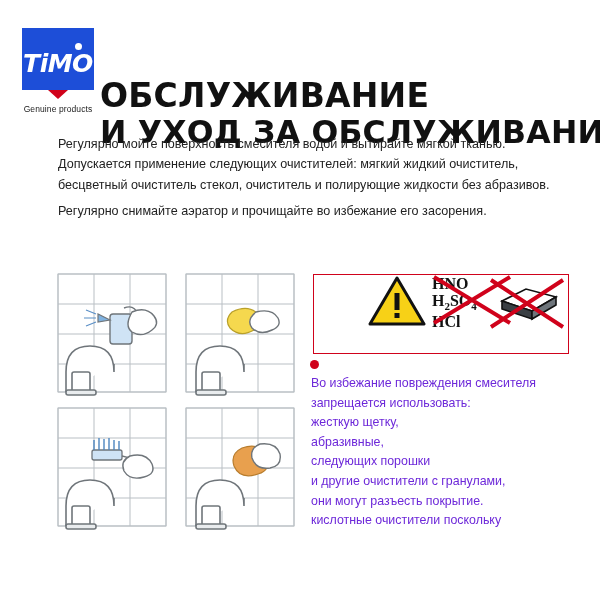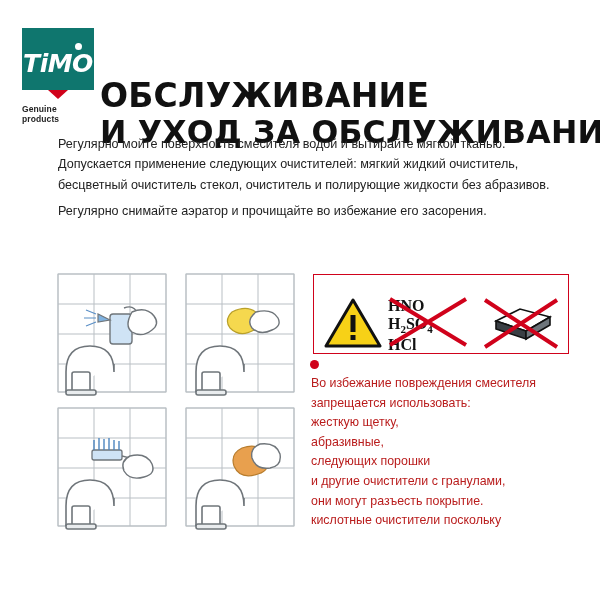--- a/index.html
+++ b/index.html
@@ -27,21 +27,21 @@
   .logo-block {
     width: 112px;
     padding-left: 22px;
     display: flex;
     flex-direction: column;
     align-items: center;
   }
   .logo-mark {
     position: relative;
     width: 72px; height: 62px;
-    background: #0f766e;
+    background: #1d4ed8;
     display: flex;
     align-items: center;
     justify-content: center;
   }
   .logo-mark .logo-text {
     color: #ffffff;
     font-family: "DejaVu Sans", sans-serif;
     font-weight: bold;
     font-style: italic;
     font-size: 25px;
@@ -64,21 +64,21 @@
     border-left: 10px solid transparent;
     border-right: 10px solid transparent;
     border-top: 9px solid #d0021b;
     bottom: -9px; left: 50%;
     transform: translateX(-50%);
   }
   .logo-tagline {
     margin-top: 14px;
     font-size: 8.5px;
     color: #222;
-    font-weight: bold;
+    font-weight: normal;
     letter-spacing: 0.1px;
   }
   .title-block {
     flex: 1;
     padding-left: 6px;
     padding-top: 2px;
     margin-top: 47px;
   }
   .title-line {
     font-family: "DejaVu Sans", sans-serif;
@@ -111,21 +111,22 @@
   }
 
   
   .warning-box {
     position: absolute;
     left: 313px; top: 274px;
     width: 256px; height: 80px;
     border: 1.6px solid #d0021b;
     background: #ffffff;
     display: flex;
-    align-items: flex-end;
+    align-items: flex-start;
+    padding-left: 44px;
   }
   .warn-tri {
     margin-left: 10px;
     flex: 0 0 auto;
   }
   .chem {
     position: relative;
     margin-left: 6px;
     width: 84px;
     font-family: "Liberation Serif", serif;
@@ -156,21 +157,21 @@
     border-radius: 50%;
   }
 
   
   .caution {
     position: absolute;
     left: 311px; top: 374px;
     width: 268px;
     font-size: 12.4px;
     line-height: 1.58;
-    color: #b91c1c;
+    color: #6d28d9;
   }
   .caution div { white-space: nowrap; }
 </style>
 </head>
 <body>
 
 <div class="page">
 
   <div class="header">
     <div class="logo-block">

